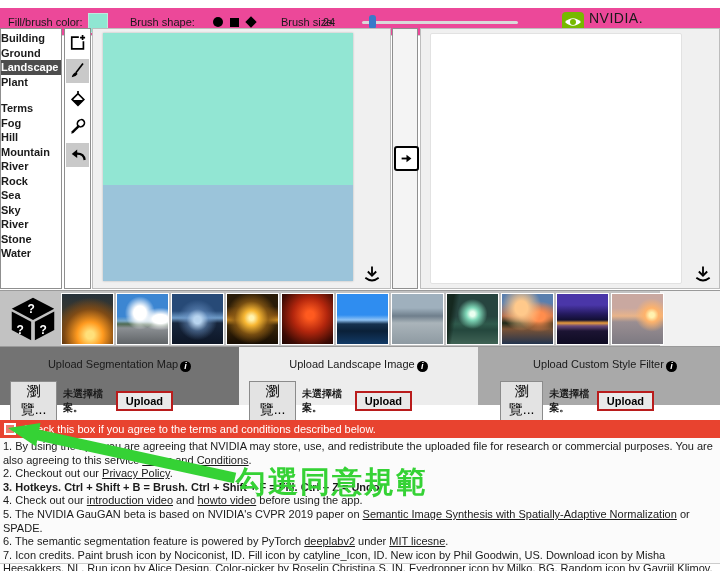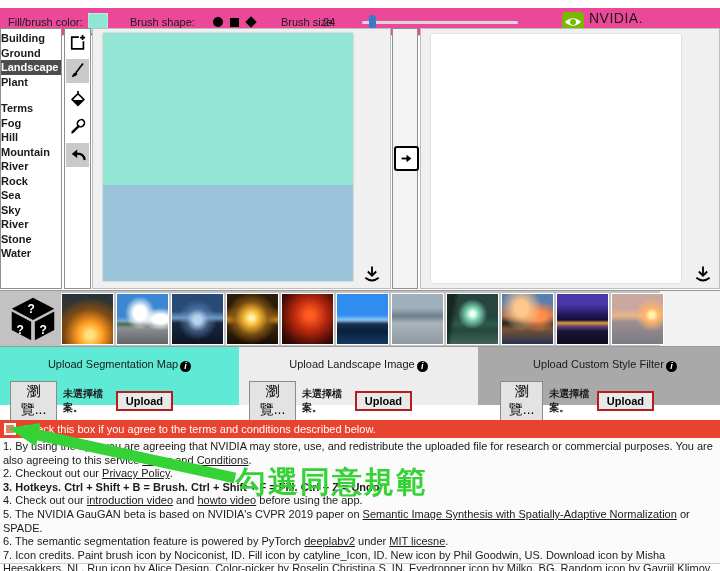--- a/index.html
+++ b/index.html
@@ -78,21 +78,21 @@
   .t9{background:radial-gradient(ellipse at 38% 28%,#ffc98b 0 14%,rgba(255,141,77,0) 45%),
                  radial-gradient(ellipse at 72% 45%,#ff8d4d 0 12%,rgba(255,141,77,0) 40%),
                  linear-gradient(#5a7fae 0 18%,#b06a4a 44%,#1f2a1a 58%,#7a5336 70%,#23344e 100%);}
   .t10{background:linear-gradient(#4a36a8 0 22%,#241a5e 40%,#120f33 52%,#e89b3a 58%,#6a4a7a 64%,#1c1433 74%,#0e0b22 100%);}
   .t11{background:radial-gradient(circle at 78% 42%,#fff2b0 0 5%,#ffb36b 14%,rgba(255,179,107,0) 34%),
                   linear-gradient(#c9a8a0 0 28%,#e8b48a 44%,#9a8e92 56%,#7d7a82 100%);}
 
   
   .uploads{position:absolute;left:0;top:347px;width:720px;height:58px;display:flex;}
   .up-panel{box-sizing:border-box;height:58px;position:relative;}
-  .up-0{width:239px;background:#5eead4;} .up-1{width:239px;background:#ededed;} .up-2{width:242px;background:#a9a9a9;padding-left:12px;}
+  .up-0{width:239px;background:#737373;} .up-1{width:239px;background:#ededed;} .up-2{width:242px;background:#a9a9a9;padding-left:12px;}
   .up-title{text-align:center;padding-top:11px;font-size:11px;}
   .info-dot{display:inline-block;width:11px;height:11px;border-radius:50%;background:#000;color:#fff;
             font-size:9px;line-height:11px;text-align:center;font-weight:bold;font-style:italic;
             vertical-align:-1px;margin-left:2px;cursor:pointer;}
   .up-row{display:flex;align-items:center;margin:9px 0 0 10px;}
   .browse-btn{font-size:14px;background:#e3e3e3;border:1px solid #8b8b8b;padding:1px 5px;cursor:pointer;
               font-family:"Liberation Sans",sans-serif;}
   .filename{font-size:10px;font-weight:bold;margin-left:6px;}
   .upload-btn{margin-left:auto;margin-right:66px;font-size:11px;font-weight:bold;background:#e9e9e9;
               border:2px solid #b91c1c;padding:2px 8px;cursor:pointer;font-family:"Liberation Sans",sans-serif;}

